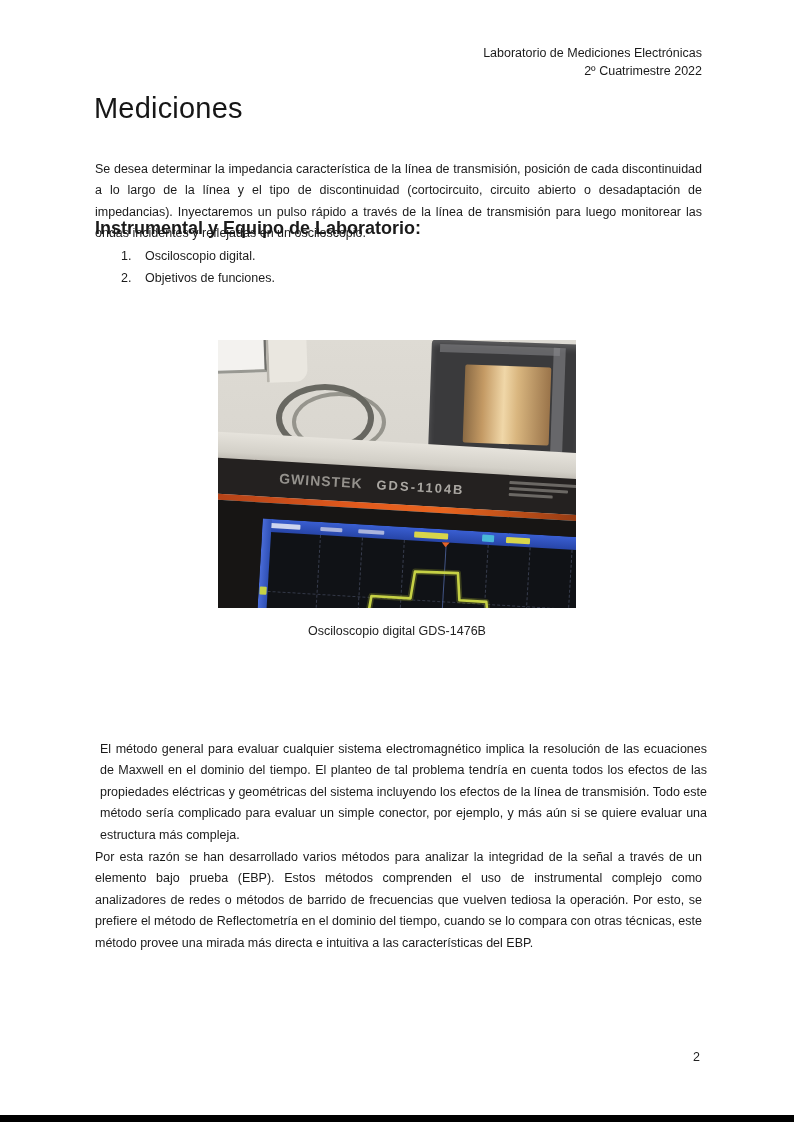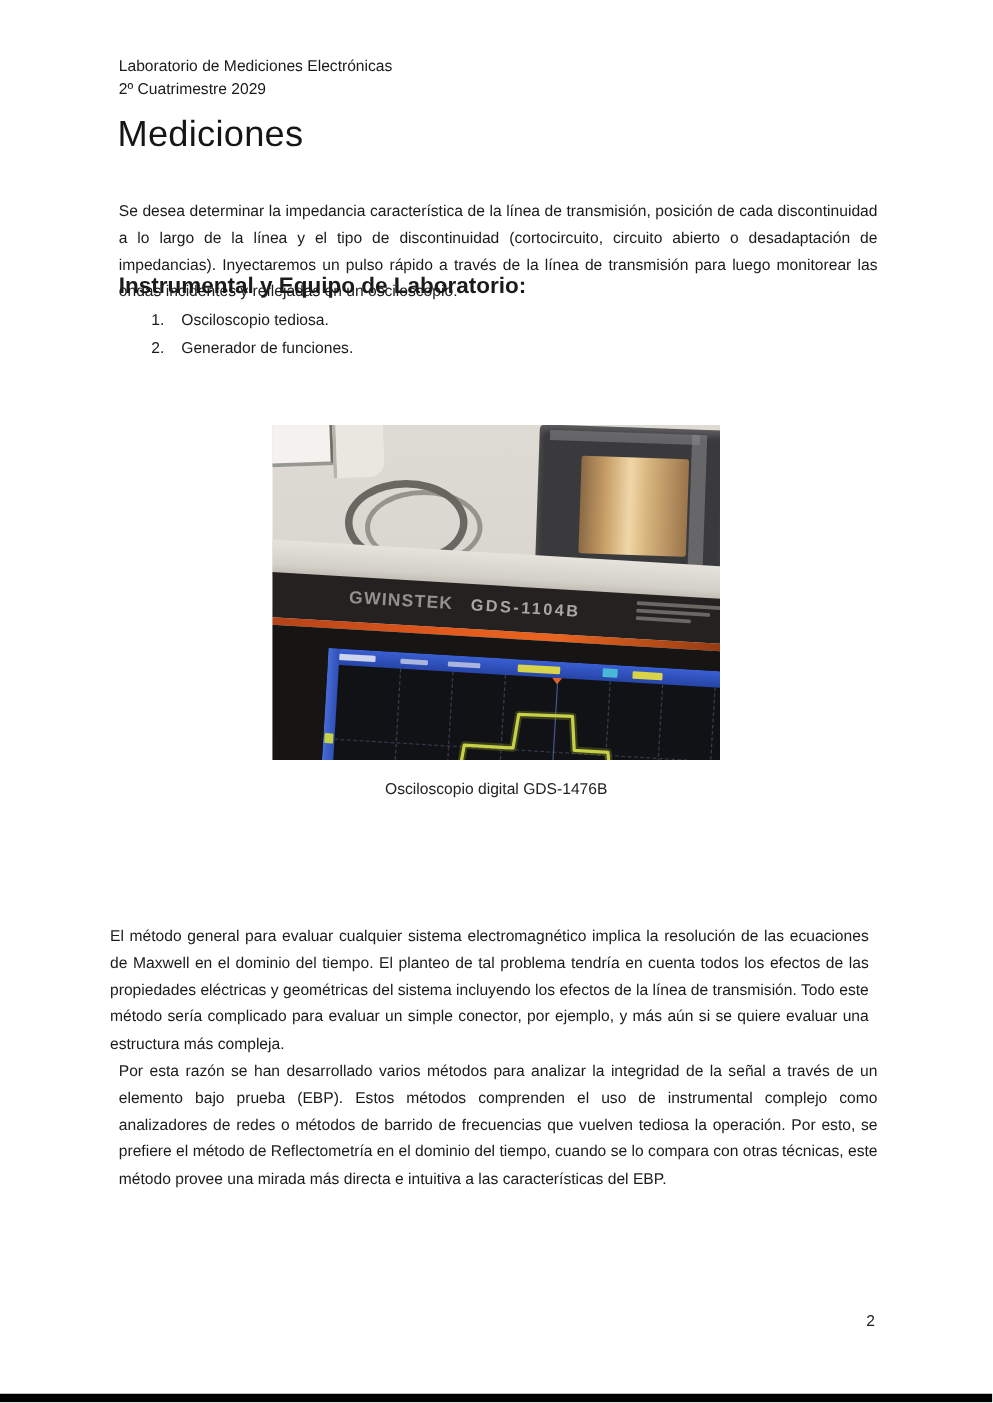--- a/index.html
+++ b/index.html
@@ -1,32 +1,32 @@
 <!DOCTYPE html>
 <html><head>
 <meta charset="utf-8">
 <style>
   html,body{margin:0;padding:0;background:#ffffff;}
   .page{
     position:relative;width:794px;height:1122px;margin:0 auto;background:#ffffff;
     font-family:"Liberation Sans",sans-serif;color:#1b1b1b;overflow:hidden;
   }
   .abs{position:absolute;}
-  .hdr{left:95px;top:44px;width:607px;font-size:12.5px;line-height:18px;color:#1b1b1b;}
+  .hdr{left:95px;top:44px;width:607px;font-size:12.5px;line-height:18px;color:#1b1b1b;text-align:right;}
   h1.doc-h1{margin:0;font-size:29px;font-weight:400;color:#161616;letter-spacing:.2px;}
   .h1-obj{left:94px;top:92px;}
   .h1-intro{left:94px;top:678px;}
   .body-par{font-size:12.5px;line-height:21.5px;text-align:justify;}
   .par1{left:95px;top:146px;width:607px;}
   .equip-h{left:95px;top:218px;width:607px;font-size:18px;font-weight:700;}
   .equip-list{left:95px;top:246px;width:607px;font-size:12.5px;}
   .equip-list ol{margin:0;padding-left:40px;}
   .equip-list li{line-height:21.8px;padding-left:10px;}
   .caption{left:0;top:624px;width:794px;text-align:center;font-size:12.5px;color:#222;}
-  .par2{left:88px;top:726px;width:607px;}
+  .par2{left:100px;top:726px;width:607px;}
   .par3{left:95px;top:834px;width:607px;}
   .pagenum{left:0;top:1050px;width:700px;text-align:right;font-size:12.5px;color:#222;}
   .footer-bar{left:0;bottom:0;width:794px;height:7px;background:#000;}
 
   
   .photo{
     left:218px;top:340px;width:358px;height:268px;overflow:hidden;
     background:linear-gradient(180deg,#dedbd4 0%,#d8d5ce 55%,#d2cfc8 100%);
   }
   .whiteboard{left:-4px;top:-4px;width:50px;height:34px;background:#f3f2ef;
@@ -77,33 +77,33 @@
   .ch-marker{position:absolute;left:1px;width:7px;height:8px;background:#c6d145;border-radius:1px;}
   .wave-svg{position:absolute;left:0;top:0;}
 </style>
 </head>
 <body>
 
 <div class="page">
 
   <div class="abs hdr">
     <div>Laboratorio de Mediciones Electrónicas</div>
-    <div>2º Cuatrimestre 2029</div>
+    <div>2º Cuatrimestre 2022</div>
   </div>
 
   <h1 class="abs doc-h1 h1-obj">Mediciones</h1>
 
   <p class="abs body-par par1">Se desea determinar la impedancia característica de la línea de transmisión, posición de cada discontinuidad a lo largo de la línea y el tipo de discontinuidad (cortocircuito, circuito abierto o desadaptación de impedancias). Inyectaremos un pulso rápido a través de la línea de transmisión para luego monitorear las ondas incidentes y reflejadas en un osciloscopio.</p>
 
   <div class="abs equip-h">Instrumental y Equipo de Laboratorio:</div>
 
   <div class="abs equip-list">
     <ol>
-      <li>Osciloscopio tediosa.</li>
-      <li>Generador de funciones.</li>
+      <li>Osciloscopio digital.</li>
+      <li>Objetivos de funciones.</li>
     </ol>
   </div>
 
   <div class="abs photo">
     <div class="abs whiteboard"></div>
     <div class="abs panel"></div>
     <div class="abs cable-coil"></div>
     <div class="abs cable-coil2"></div>
     <div class="abs spool-case"></div>
     <div class="abs spool-glare"></div>

